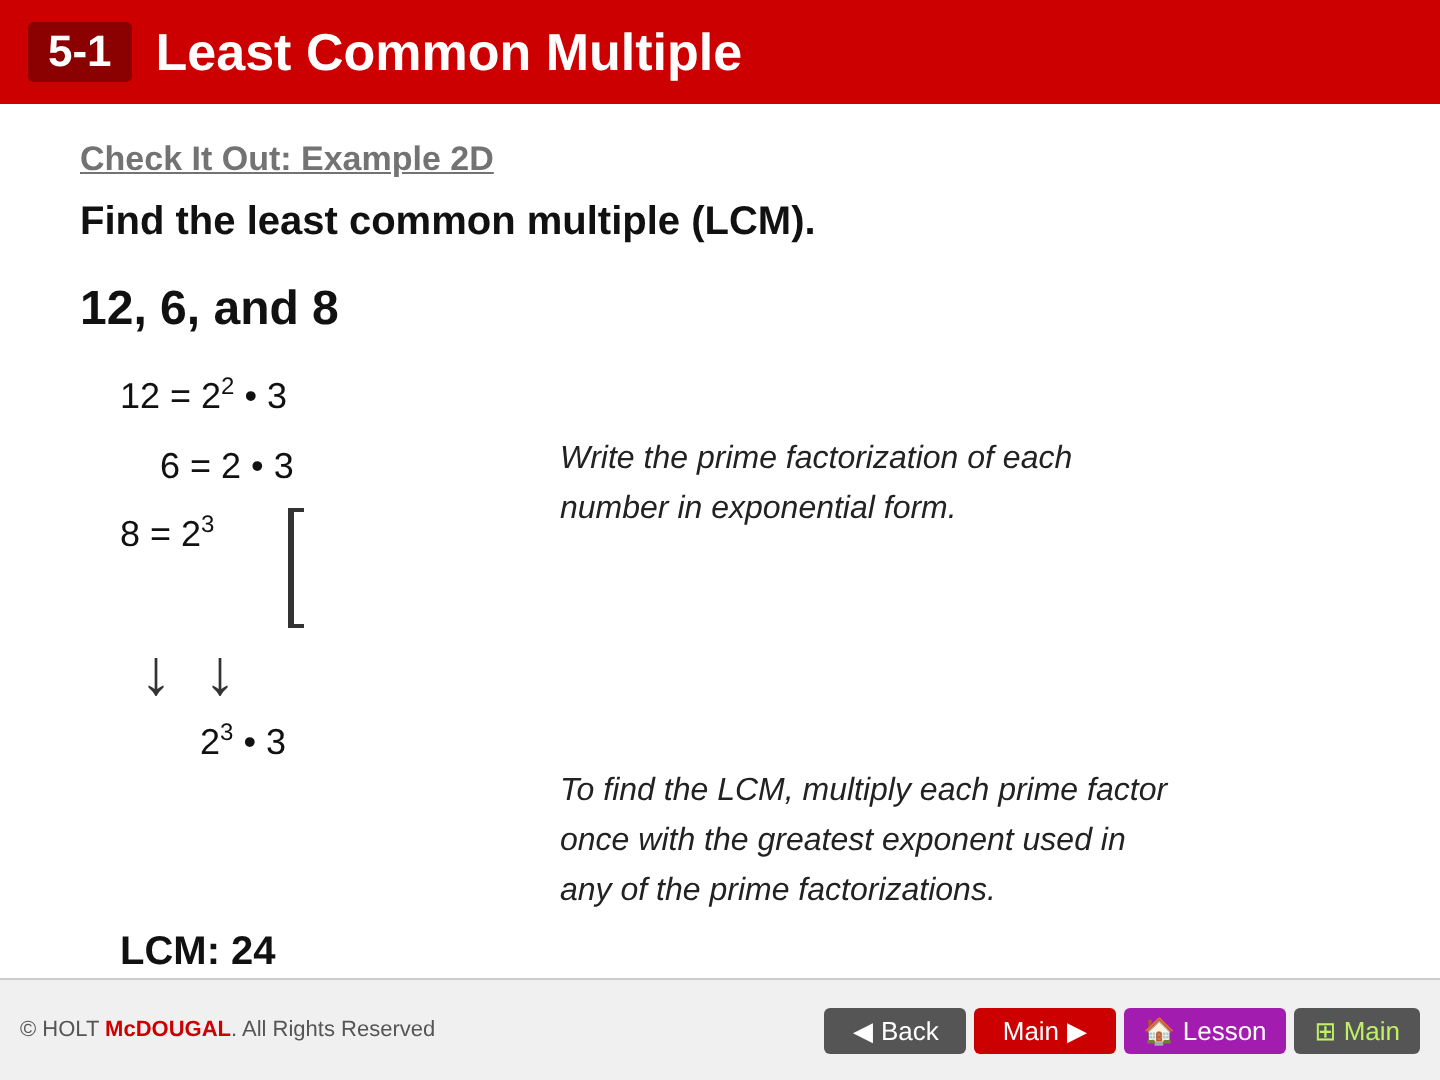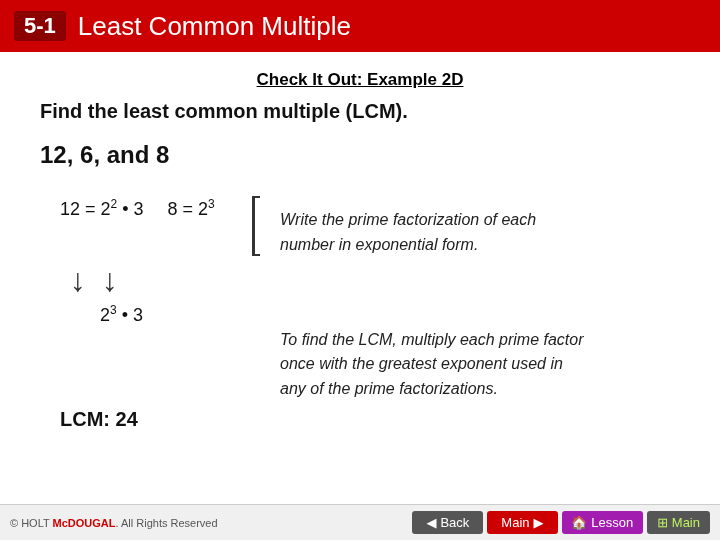--- a/index.html
+++ b/index.html
@@ -25,56 +25,56 @@
       color: #fff;
       font-size: 22px;
       font-weight: bold;
       padding: 2px 10px;
       margin-right: 12px;
       border-radius: 3px;
     }
     .header-title {
       color: #fff;
       font-size: 26px;
-      font-weight: normal;
+      font-weight: bold;
     }
 
     
     .content {
       padding: 18px 40px 10px 40px;
     }
 
     .subtitle {
-      text-align: center;
+      text-align: left;
       font-size: 17px;
       font-weight: bold;
-      color: #000000;
+      color: #737373;
       margin-bottom: 10px;
       text-decoration: underline;
     }
 
     .find-text {
       font-size: 20px;
       font-weight: bold;
       color: #111;
       margin-bottom: 18px;
     }
 
     .example-title {
       font-size: 24px;
       font-weight: bold;
       color: #111;
-      margin-bottom: 4px;
+      margin-bottom: 14px;
     }
 
     .math-left {
       display: flex;
+      flex-direction: column;
       gap: 4px;
       min-width: 220px;
-      margin-top: 21px;
     }
 
     .math-line {
       font-size: 18px;
       color: #111;
       padding-left: 20px;
       line-height: 1.7;
     }
     .math-line sup {
       font-size: 12px;
@@ -137,21 +137,21 @@
       position: absolute;
       bottom: 0;
       left: 0;
       right: 0;
       background: #f0f0f0;
       border-top: 1px solid #ccc;
       display: flex;
       align-items: center;
       justify-content: space-between;
       padding: 4px 10px;
-      height: 36px;
+      height: 51px;
     }
 
     .footer-left {
       font-size: 11px;
       color: #555;
     }
     .footer-left span {
       color: #cc0000;
       font-weight: bold;
     }
@@ -226,20 +226,23 @@
 
   <div class="subtitle">Check It Out: Example 2D</div>
   <div class="find-text">Find the least common multiple (LCM).</div>
   <div class="example-title">12, 6, and 8</div>
 
   <div style="display:flex; flex-direction:row; gap:20px; align-items:flex-start;">
     <div class="math-left">
       <div class="math-line math-indent1">
         12 = 2<sup>2</sup> • 3
       </div>
+      <div class="math-line math-indent2">
+        6 = 2 • 3
+      </div>
       <div style="display:flex; flex-direction:row; align-items:flex-start;gap:27px;">
         <div>
           <div class="math-line math-indent1">
             8 = 2<sup>3</sup>
           </div>
         </div>
         <div class="bracket-left"></div>
       </div>
     </div>
     <div class="right-text">Write the prime factorization of each number in exponential form.</div>

